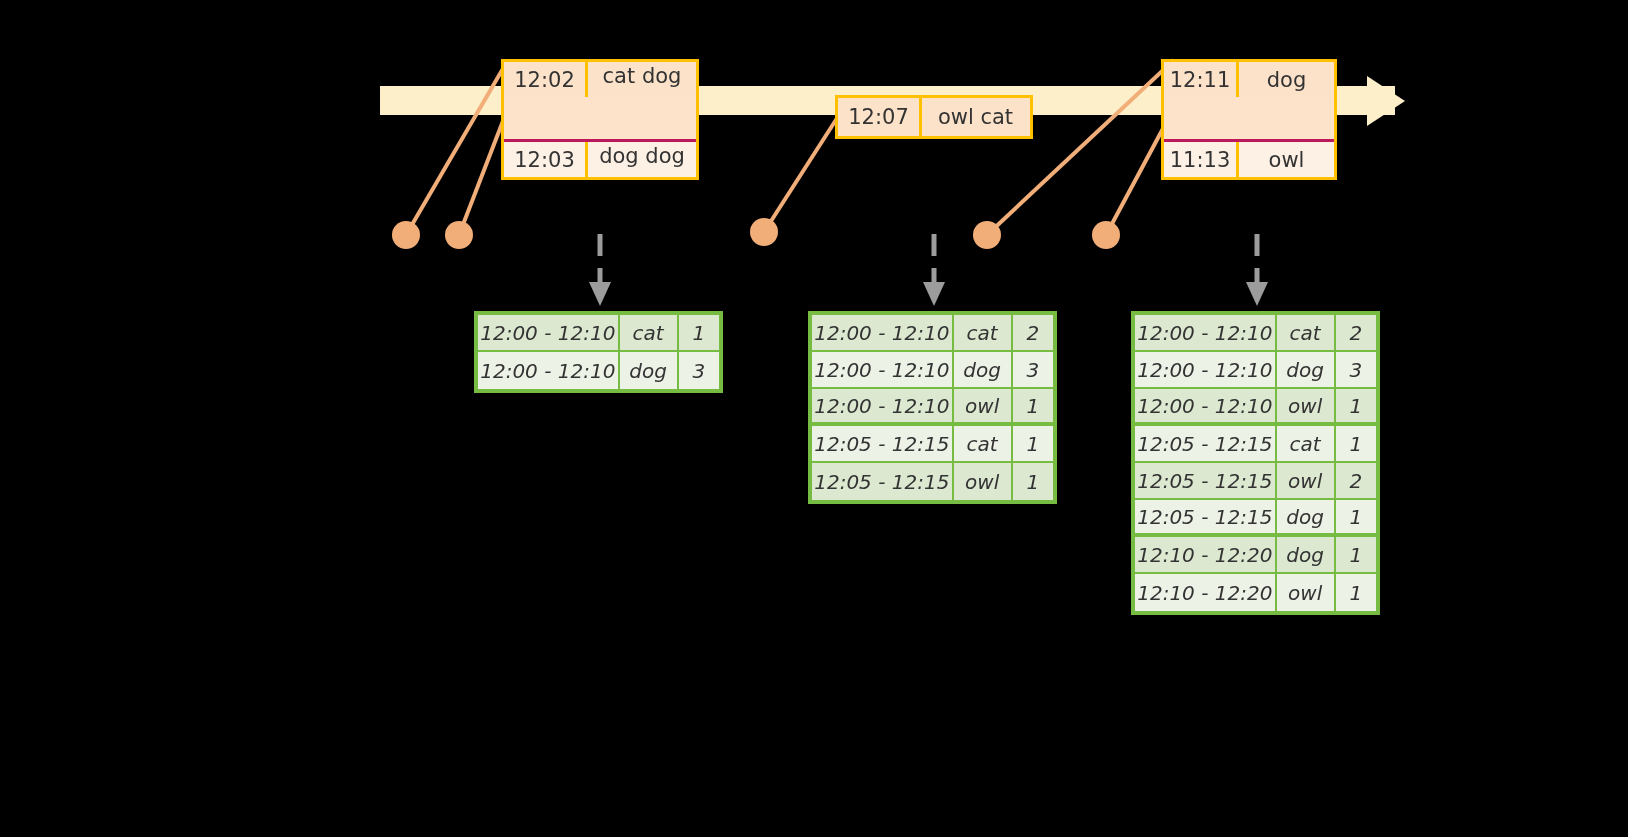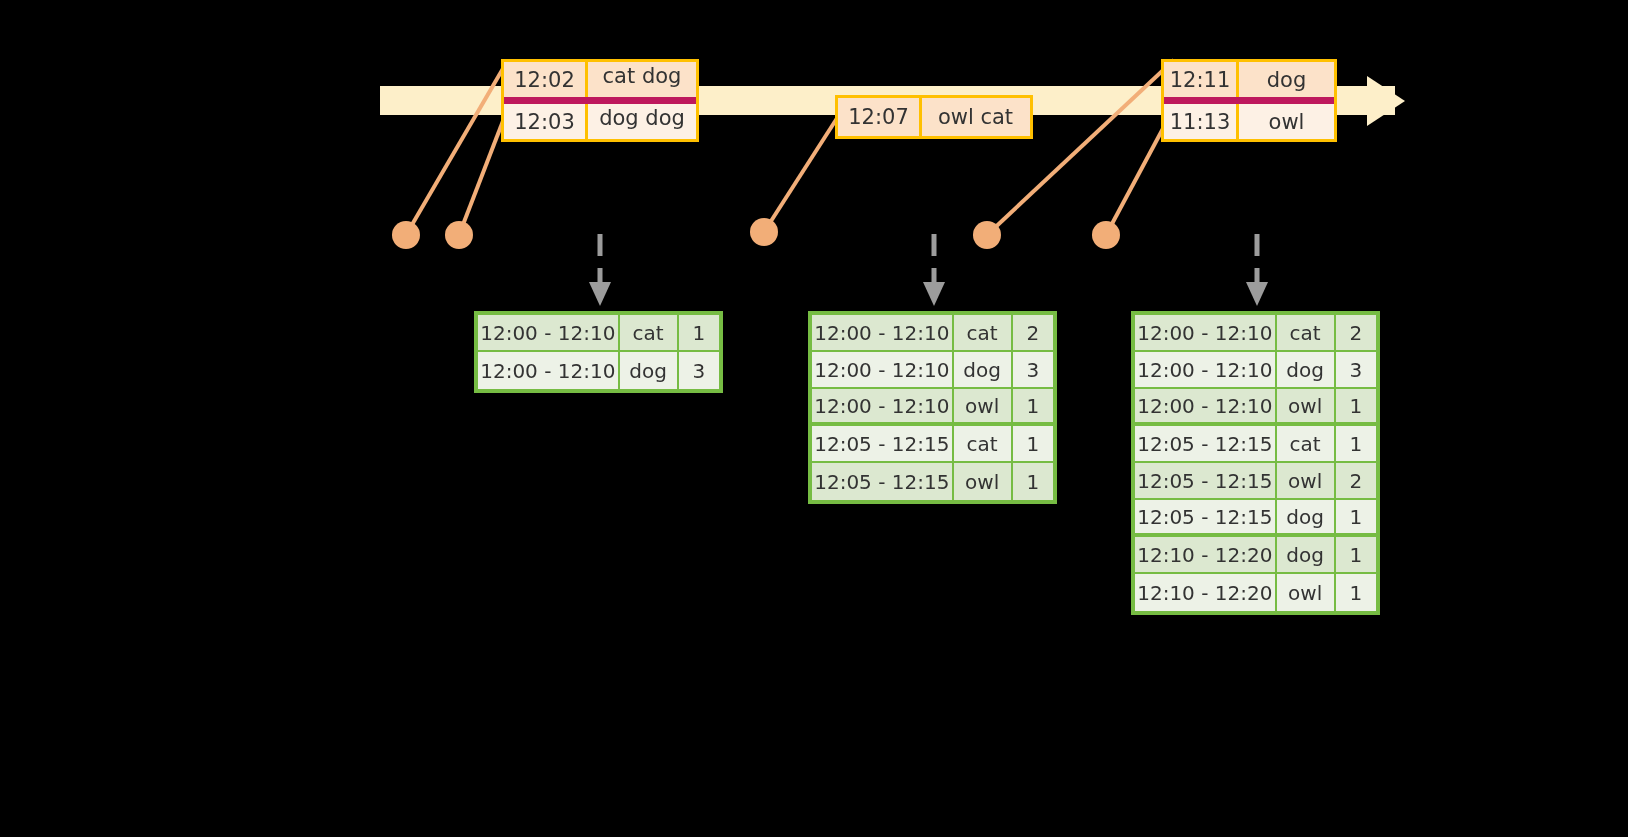--- a/index.html
+++ b/index.html
@@ -25,21 +25,21 @@
   .evt-box{
     position:absolute;
     border:3px solid #FFC000;
     box-sizing:border-box;
     background:#FDE3CA;
   }
   .evt-row{
     display:flex;
     box-sizing:border-box;
   }
-  .evt-row + .evt-row{border-top:7px solid #be185d;}
+  .evt-row + .evt-row{border-top:3px solid #be185d;margin-top:42px;}
   .evt-row .cell{
     box-sizing:border-box;
     display:flex;align-items:center;justify-content:center;
     color:#333;
     font-size:21px;
     white-space:nowrap;
   }
   .evt-row .cell.time{border-right:3px solid #FFC000;}
   .evt-row.shade-a{background:#FCE2C9;}
   .evt-row.shade-b{background:#FDF1E5;}
@@ -59,21 +59,21 @@
   
   #connectors{position:absolute;left:0;top:0;width:1628px;height:837px;}
 
   
   .res-table{
     position:absolute;
     border:4px solid #76BC43;
     box-sizing:border-box;
     background:#EAF1E3;
   }
-  .res-row{display:flex;box-sizing:border-box;}
+  .res-row{display:flex;box-sizing:border-box;font-style:italic;}
   .res-row .cell{
     box-sizing:border-box;
     display:flex;align-items:center;justify-content:center;
     color:#333;font-size:20px;white-space:nowrap;
     border-right:2px solid #76BC43;
     border-bottom:2px solid #76BC43;
   }
   .res-row .cell:last-child{border-right:none;}
   .res-row:last-child .cell{border-bottom:none;}
   .res-row.group-end .cell{border-bottom:4px solid #76BC43;}

